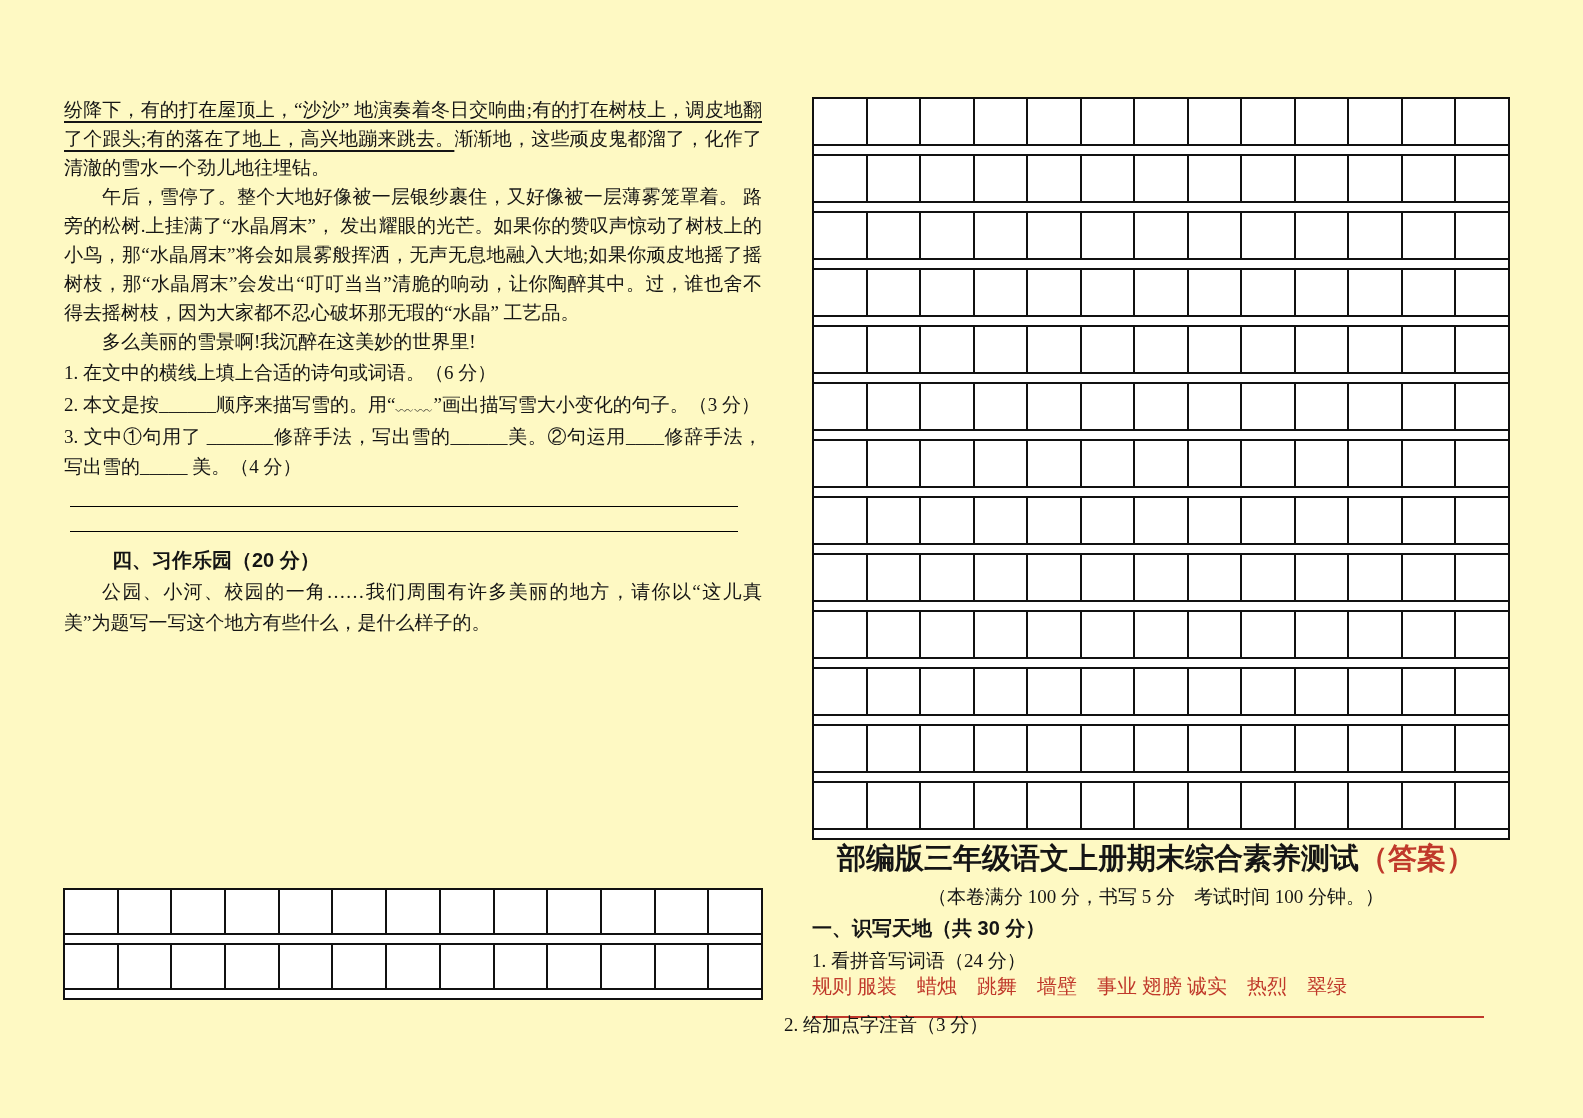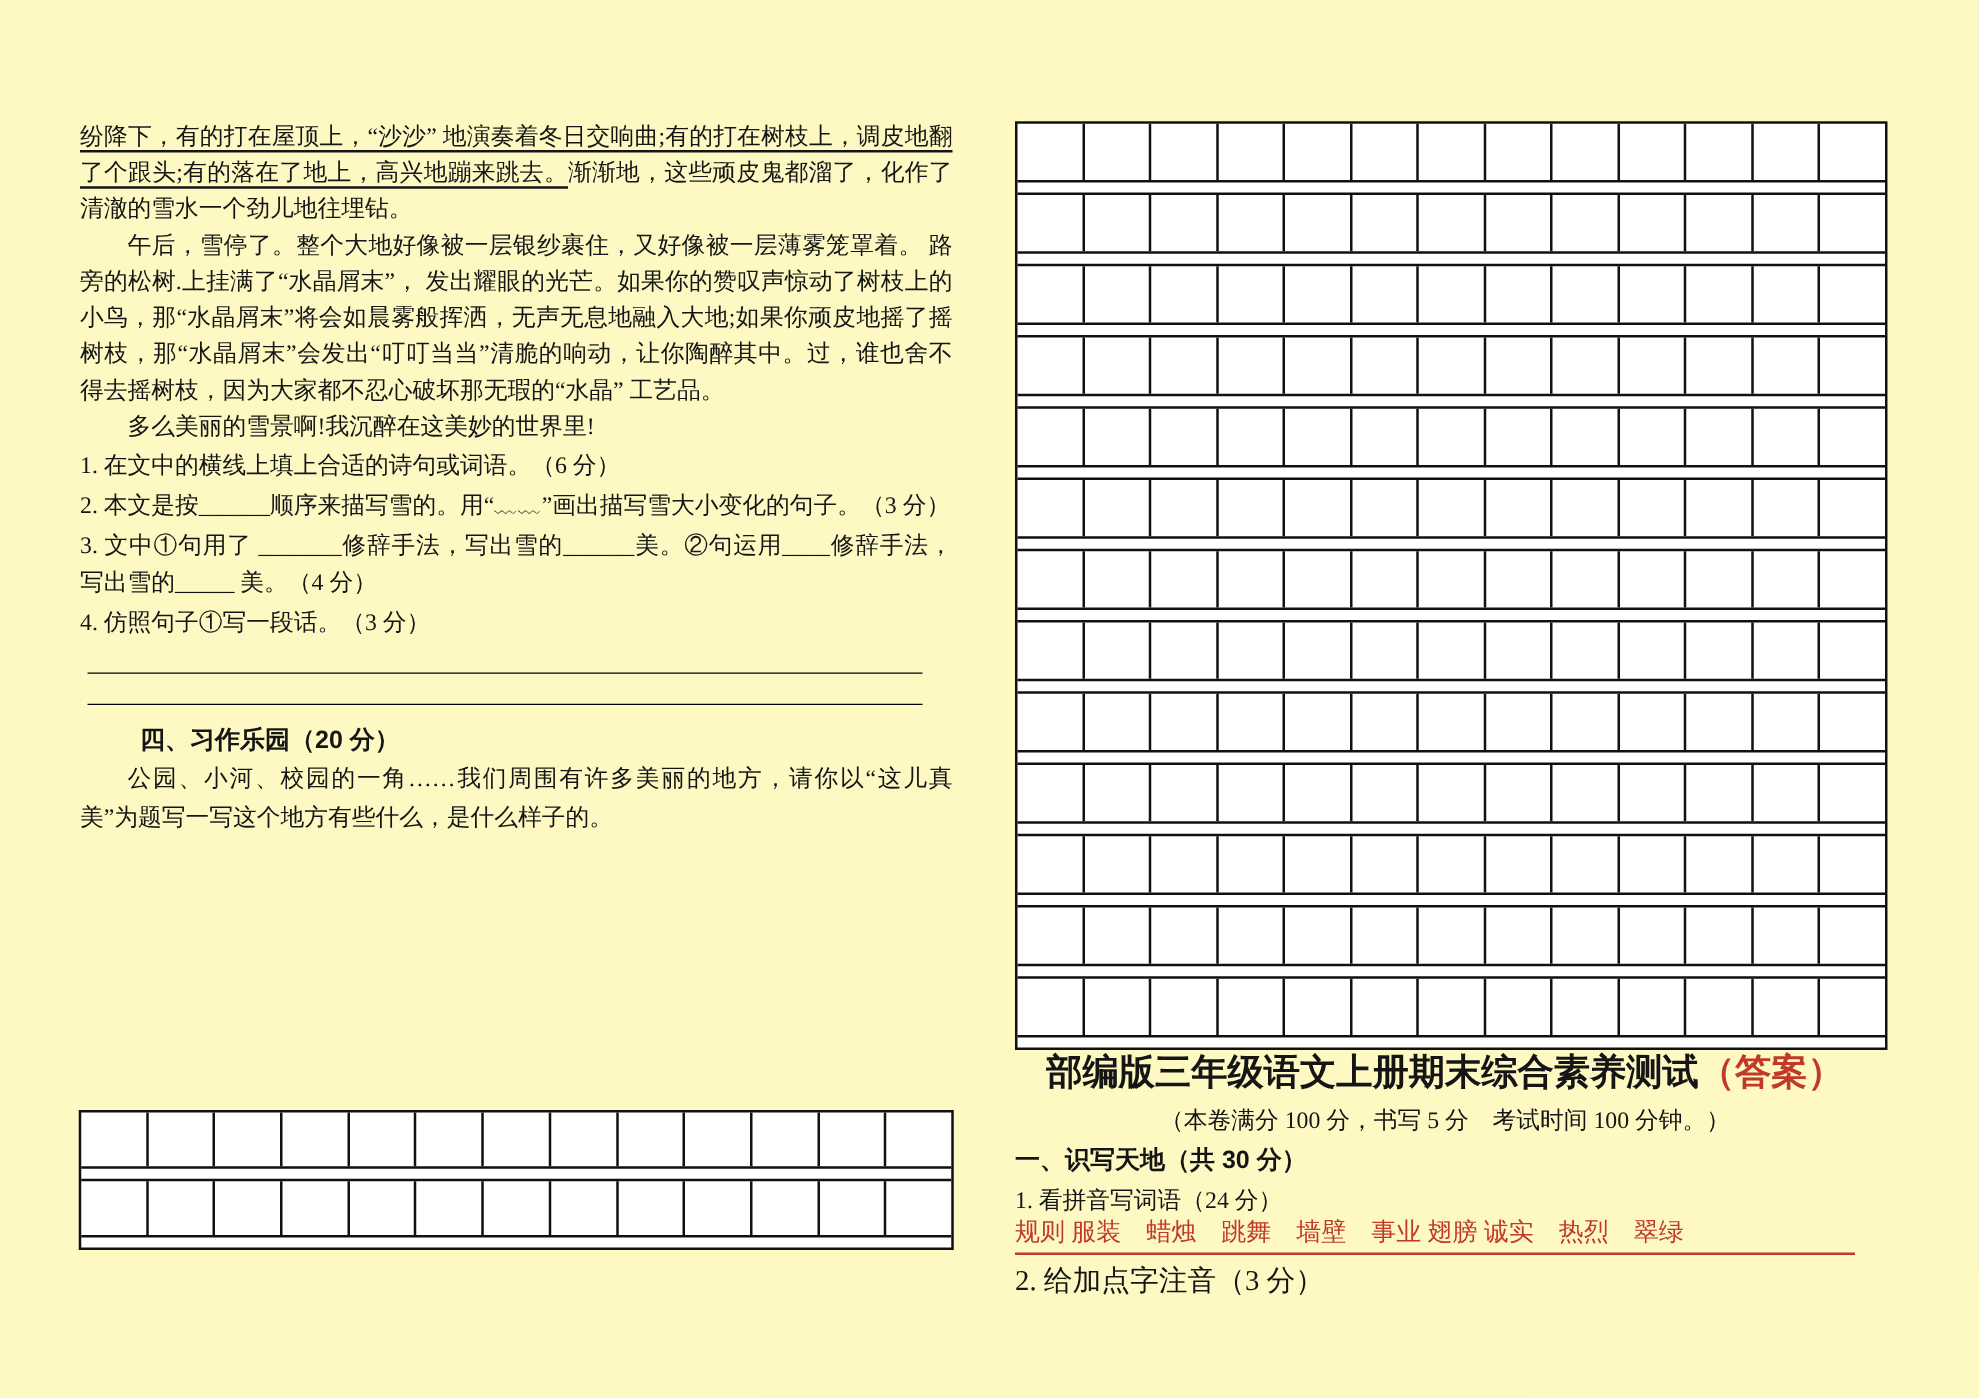--- a/index.html
+++ b/index.html
@@ -50,41 +50,40 @@
   .red{color:var(--red);}
   .rhs-subtitle{position:absolute;left:798px;top:884px;width:716px;text-align:center;font-size:19px;line-height:26px;}
   .rhs-sec{
     position:absolute;left:812px;top:914px;
     font-family:"Liberation Sans", sans-serif;font-weight:bold;font-size:20px;line-height:28px;
   }
   .rhs-item1{position:absolute;left:812px;top:948px;font-size:19px;line-height:26px;}
   .rhs-red{
     position:absolute;left:812px;top:974px;width:672px;
     font-size:20px;line-height:24px;color:var(--red);
-    border-bottom:2px solid var(--red);padding-bottom:4px;
+    border-bottom:2px solid var(--red);padding-bottom:18px;
     white-space:nowrap;
   }
-  .rhs-item2{position:absolute;left:812px;top:1012px;font-size:23px;line-height:26px;text-align:right;}
+  .rhs-item2{position:absolute;left:784px;top:1012px;font-size:19px;line-height:26px;text-align:right;}
 </style>
 </head>
 <body>
 
 <div class="page" style="--red: #c0392b; --line: #111111; color: rgb(21, 21, 21);">
 
   <div class="left-col">
     <div>
         <p class="para"><span class="u">纷降下，有的打在屋顶上，“沙沙” 地演奏着冬日交响曲;有的打在树枝上，调皮地翻了个跟头;有的落在了地上，高兴地蹦来跳去。</span><span>渐渐地，这些顽皮鬼都溜了，化作了清澈的雪水一个劲儿地往埋钻。</span></p>
         <p class="para indent"><span>午后，雪停了。整个大地好像被一层银纱裹住，又好像被一层薄雾笼罩着。 路旁的松树.上挂满了“水晶屑末”，  发出耀眼的光芒。如果你的赞叹声惊动了树枝上的小鸟，那“水晶屑末”将会如晨雾般挥洒，无声无息地融入大地;如果你顽皮地摇了摇树枝，那“水晶屑末”会发出“叮叮当当”清脆的响动，让你陶醉其中。过，谁也舍不得去摇树枝，因为大家都不忍心破坏那无瑕的“水晶” 工艺品。</span></p>
         <p class="para indent"><span>多么美丽的雪景啊!我沉醉在这美妙的世界里!</span></p>
       </div>
     <div>
         <div class="q">1. 在文中的横线上填上合适的诗句或词语。（6 分）</div>
         <div class="q">2. 本文是按______顺序来描写雪的。用“﹏﹏”画出描写雪大小变化的句子。（3 分）</div>
         <div class="q">3. 文中①句用了 _______修辞手法，写出雪的______美。②句运用____修辞手法，写出雪的_____ 美。（4 分）</div>
-        <div class="q">4. 仿照句子①写一段话。（3 分）</div>
       </div>
     <div class="ans-line"></div>
     <div class="ans-line"></div>
     <div class="w-head">四、习作乐园（20 分）</div>
     <p class="w-para indent">公园、小河、校园的一角……我们周围有许多美丽的地方，请你以“这儿真美”为题写一写这个地方有些什么，是什么样子的。</p>
   </div>
 
   <div class="wgrid left-grid">
       <div class="wrow">
         <div class="cell"></div>

